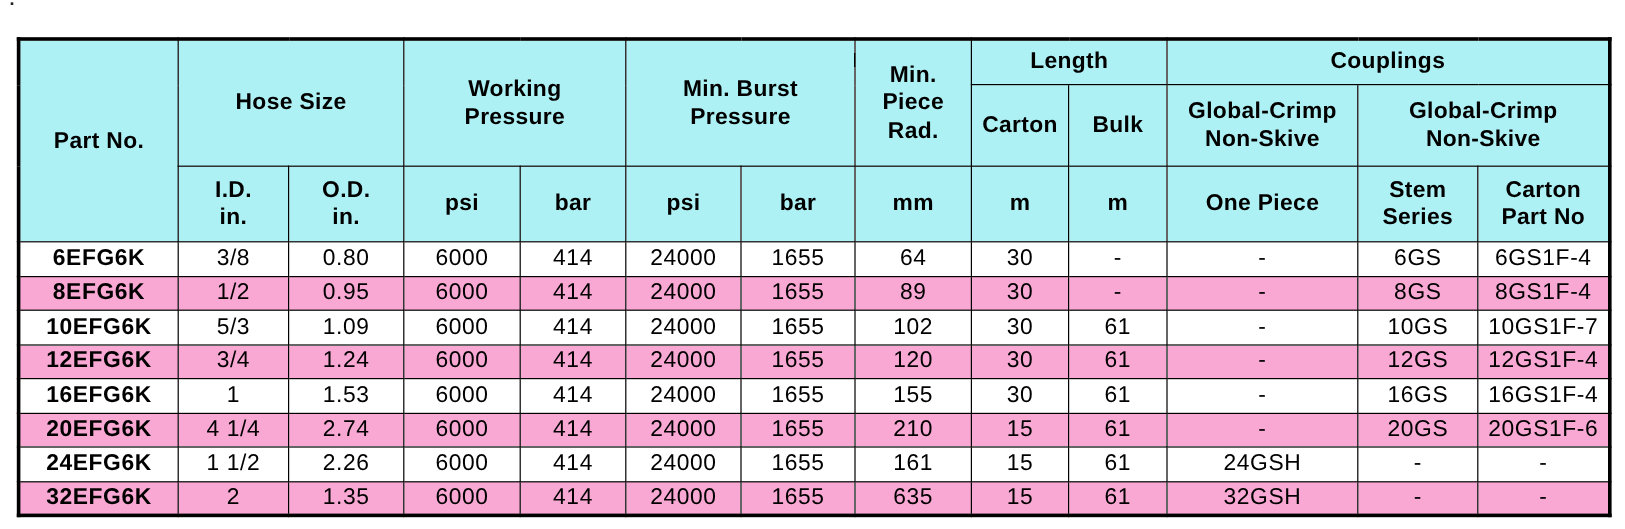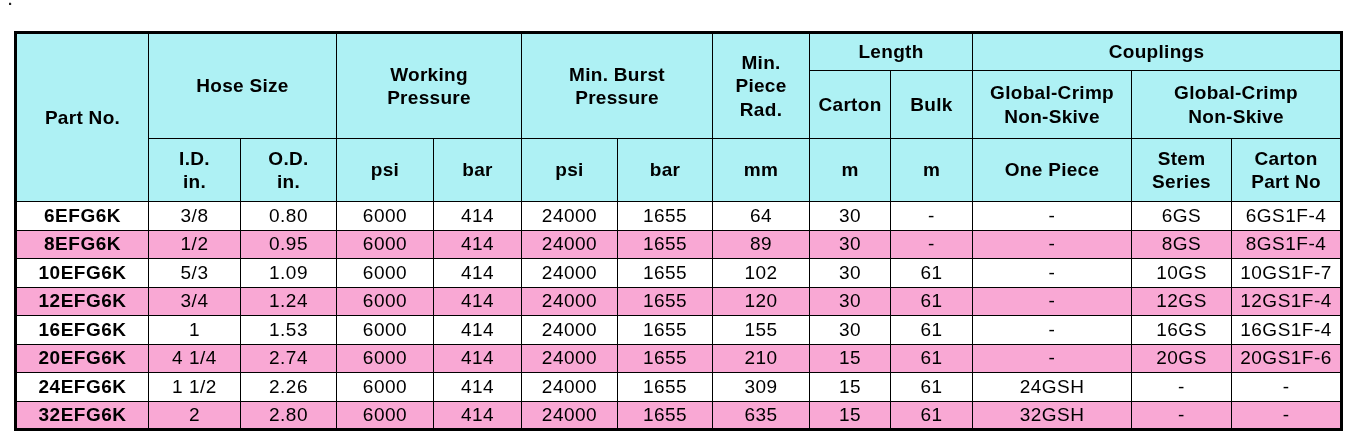--- a/index.html
+++ b/index.html
@@ -219,31 +219,31 @@
       <td>20GS1F-6</td>
     </tr>
     <tr class="row-white">
       <td class="part-col">24EFG6K</td>
       <td>1 1/2</td>
       <td>2.26</td>
       <td>6000</td>
       <td>414</td>
       <td>24000</td>
       <td>1655</td>
-      <td>309</td>
+      <td>161</td>
       <td>15</td>
       <td>61</td>
       <td>24GSH</td>
       <td>-</td>
       <td>-</td>
     </tr>
     <tr class="row-cyan">
       <td class="part-col">32EFG6K</td>
       <td>2</td>
-      <td>2.80</td>
+      <td>1.35</td>
       <td>6000</td>
       <td>414</td>
       <td>24000</td>
       <td>1655</td>
       <td>635</td>
       <td>15</td>
       <td>61</td>
       <td>32GSH</td>
       <td>-</td>
       <td>-</td>

